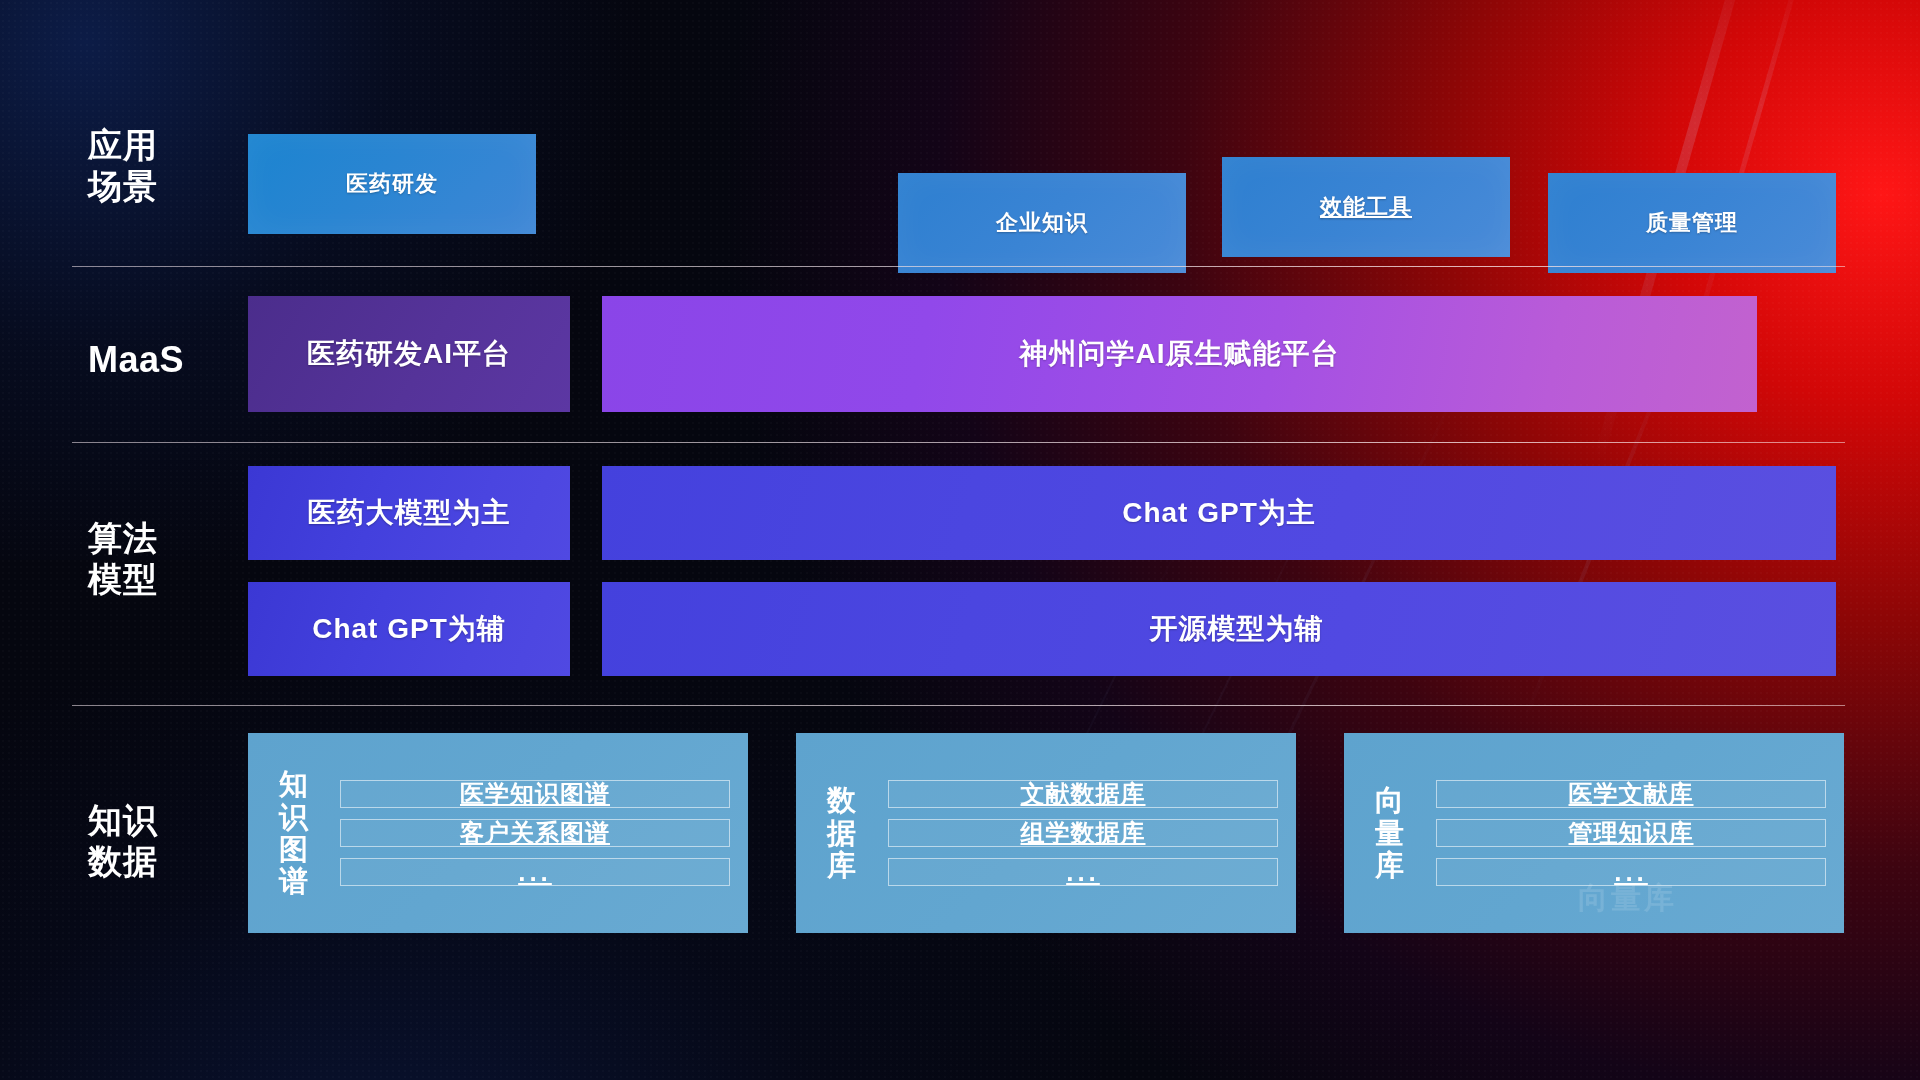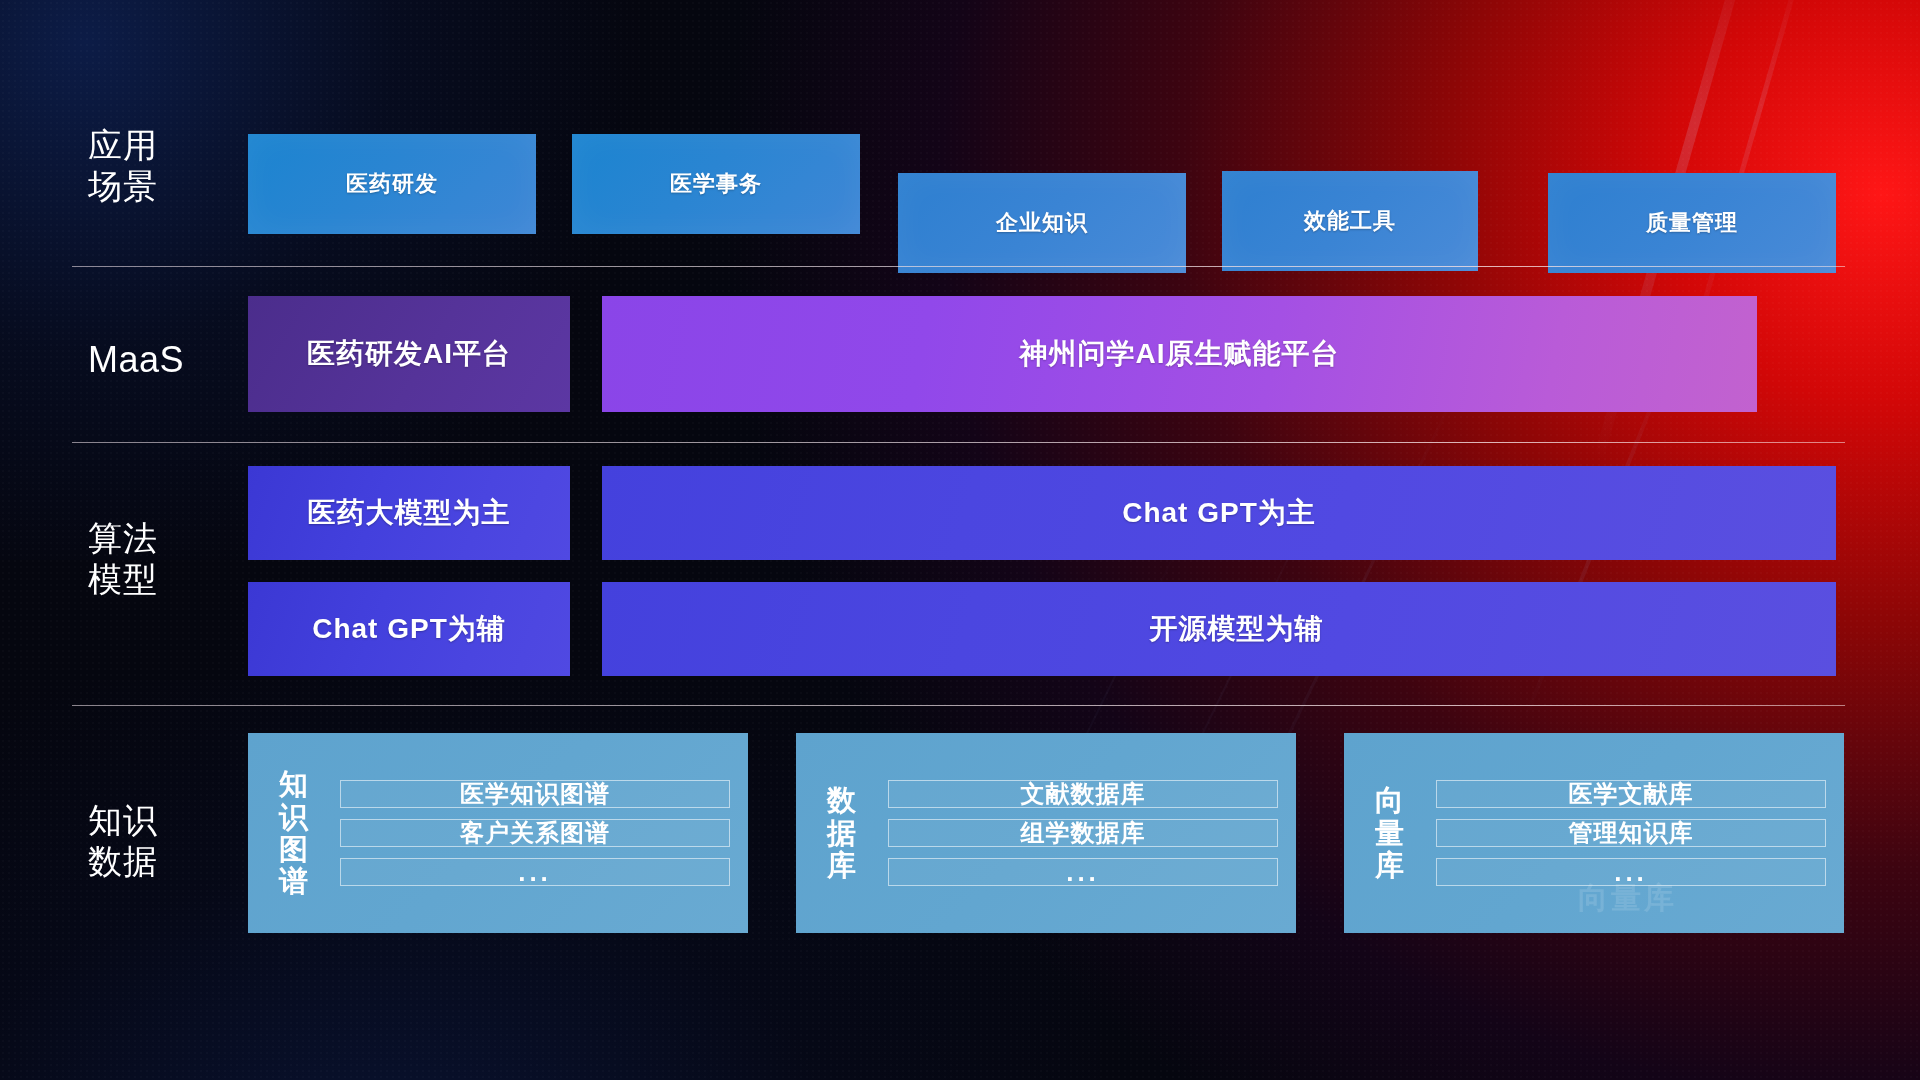--- a/index.html
+++ b/index.html
@@ -68,21 +68,21 @@
     position: absolute;
     inset: 0;
   }
 
   .row-label {
     position: absolute;
     left: 88px;
     width: 150px;
     color: #ffffff;
     font-size: 34px;
-    font-weight: normal;
+    font-weight: bold;
     line-height: 1.22;
     letter-spacing: 1px;
     text-align: left;
     white-space: pre-line;
   }
   .row-label.maas { font-size: 36px; letter-spacing: .5px; }
 
   .divider {
     position: absolute;
     left: 72px;
@@ -172,20 +172,21 @@
     border: 1px solid rgba(255,255,255,.55);
     display: flex;
     align-items: center;
     justify-content: center;
     color: #ffffff;
     font-size: 24px;
     font-weight: bold;
     letter-spacing: 1px;
     box-sizing: border-box;
     background: rgba(255,255,255,.04);
+    text-decoration: underline;
   }
   .kitem.ellipsis { font-size: 26px; letter-spacing: 4px; }
 
   .watermark {
     position: absolute;
     color: rgba(255,255,255,.13);
     font-size: 30px;
     font-weight: bold;
     letter-spacing: 3px;
     pointer-events: none;
@@ -208,27 +209,24 @@
   <div class="dotgrid"></div>
 
   <div class="content">
 
     <div class="row-label" style="top:125px;">应用
 场景</div>
 
     <div class="box app-box" style="left:248px; top:134px; width:288px;">
       <span>医药研发</span>
     </div>
-    <div class="box app-box" style="left:572px; top:134px; width:288px;">
-      <span>医学事务</span>
-    </div>
     <div class="box app-box tinted" style="left:898px; top:134px; width:288px;">
       <span>企业知识</span>
     </div>
-    <div class="box app-box tinted" style="left:1222px; top:132px; width:256px;">
+    <div class="box app-box tinted" style="left:1222px; top:118px; width:288px;text-decoration:underline;">
       <span>效能工具</span>
     </div>
     <div class="box app-box tinted" style="left:1548px; top:134px; width:288px;">
       <span>质量管理</span>
     </div>
 
     <div class="divider" style="top:266px;"></div>
 
     <div class="row-label maas" style="top:338px;">MaaS</div>
 

